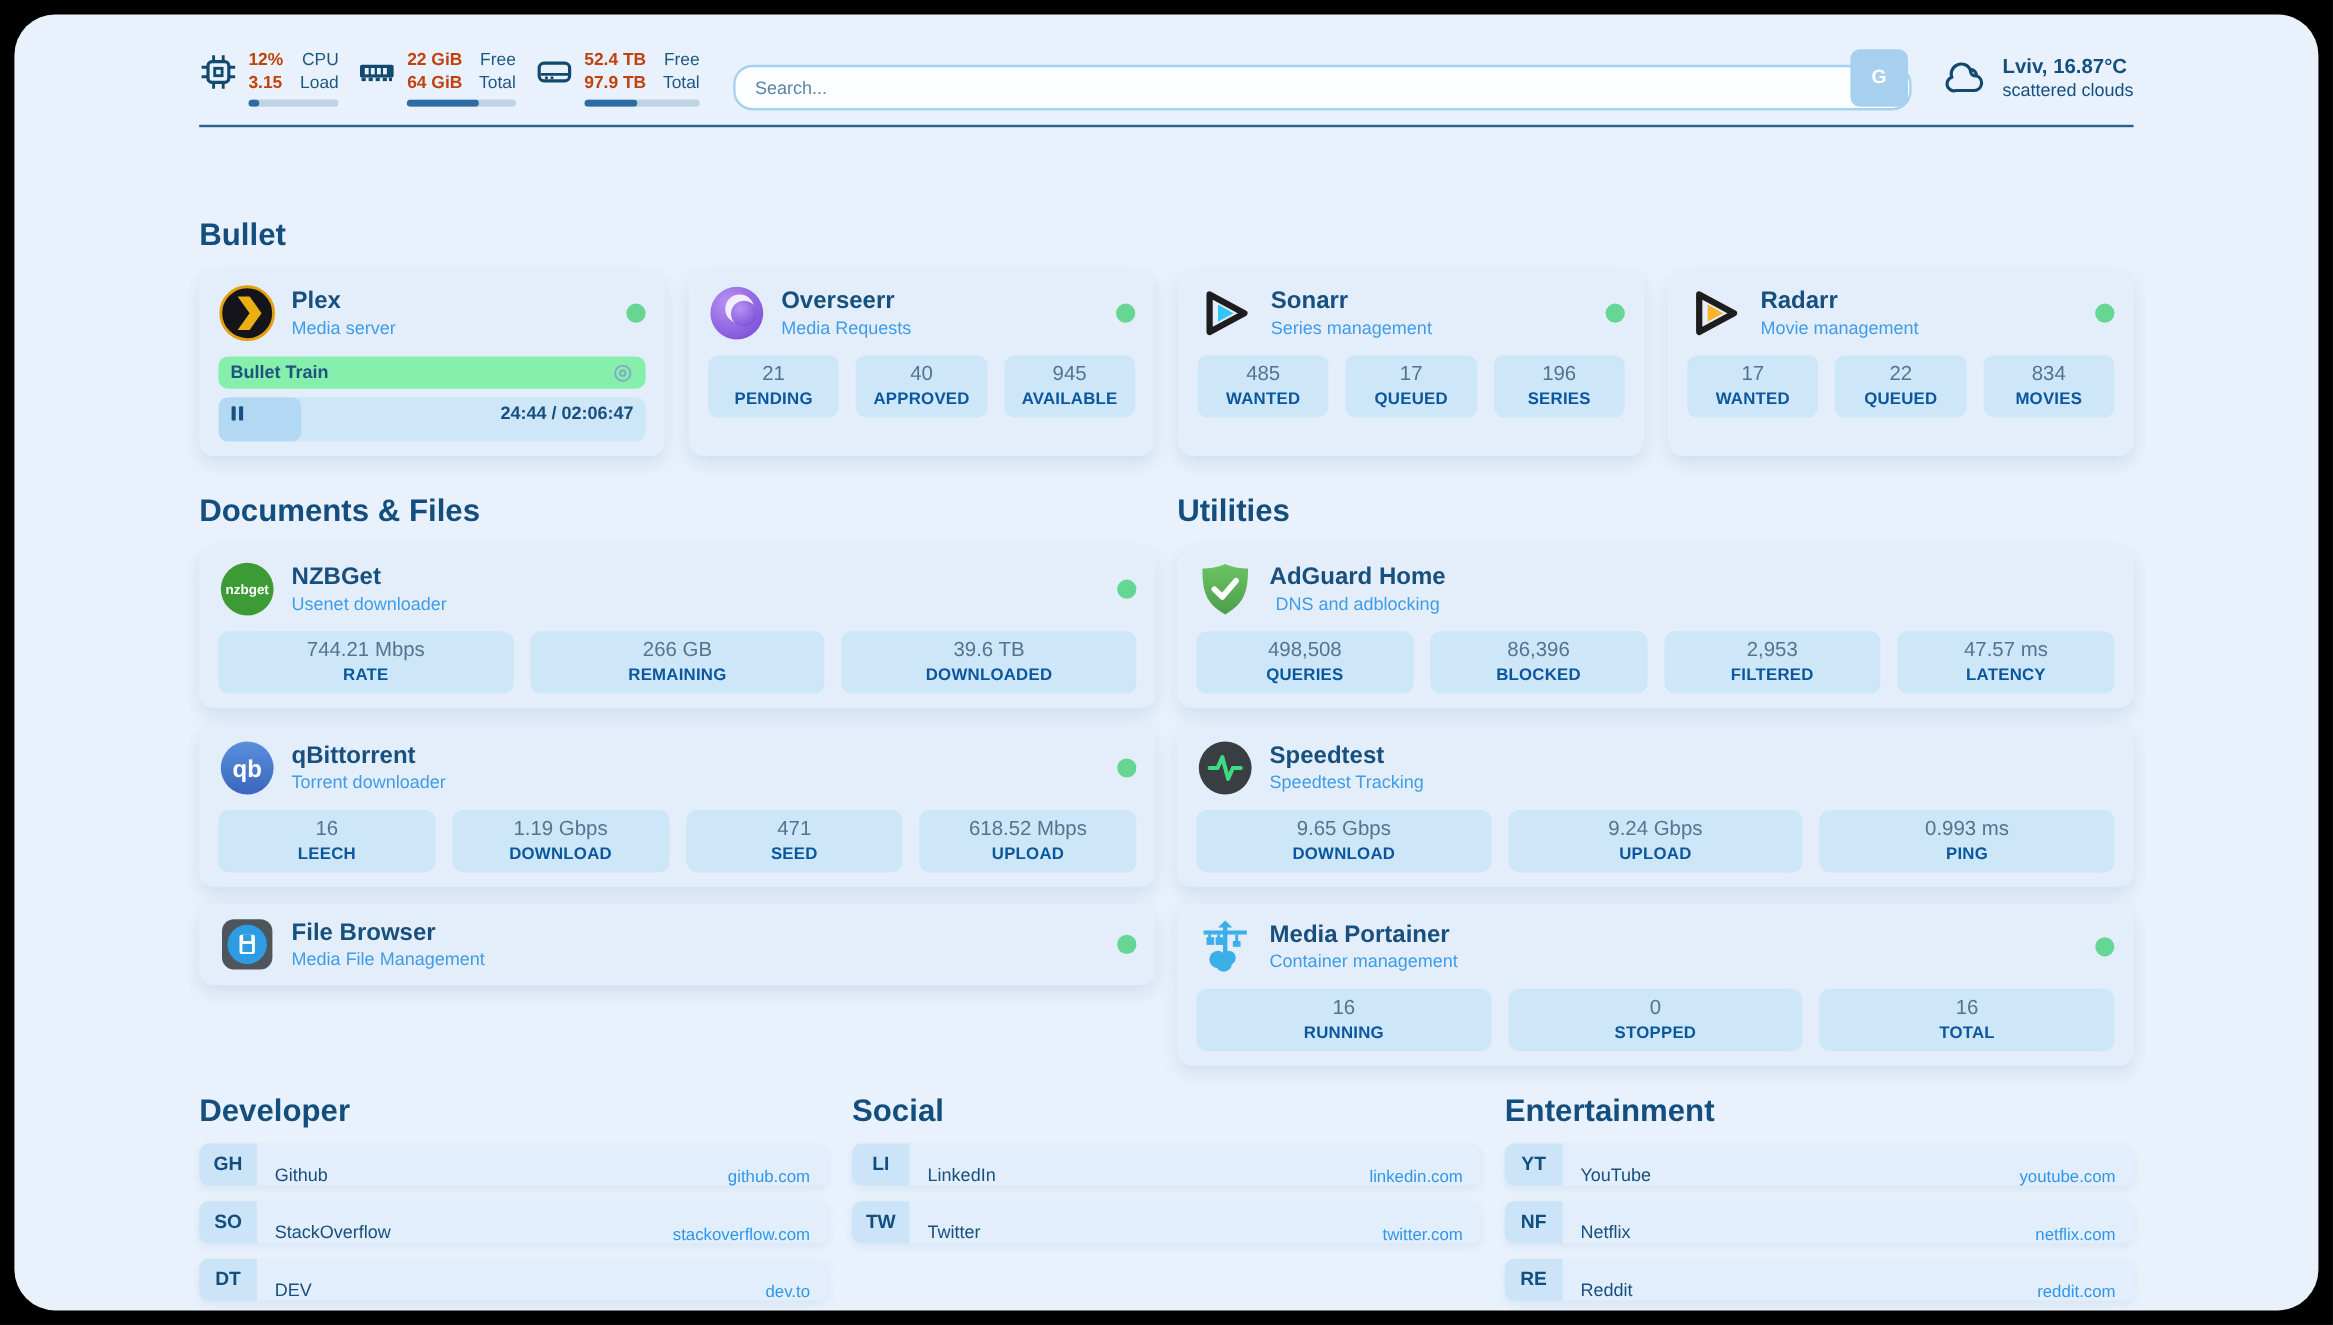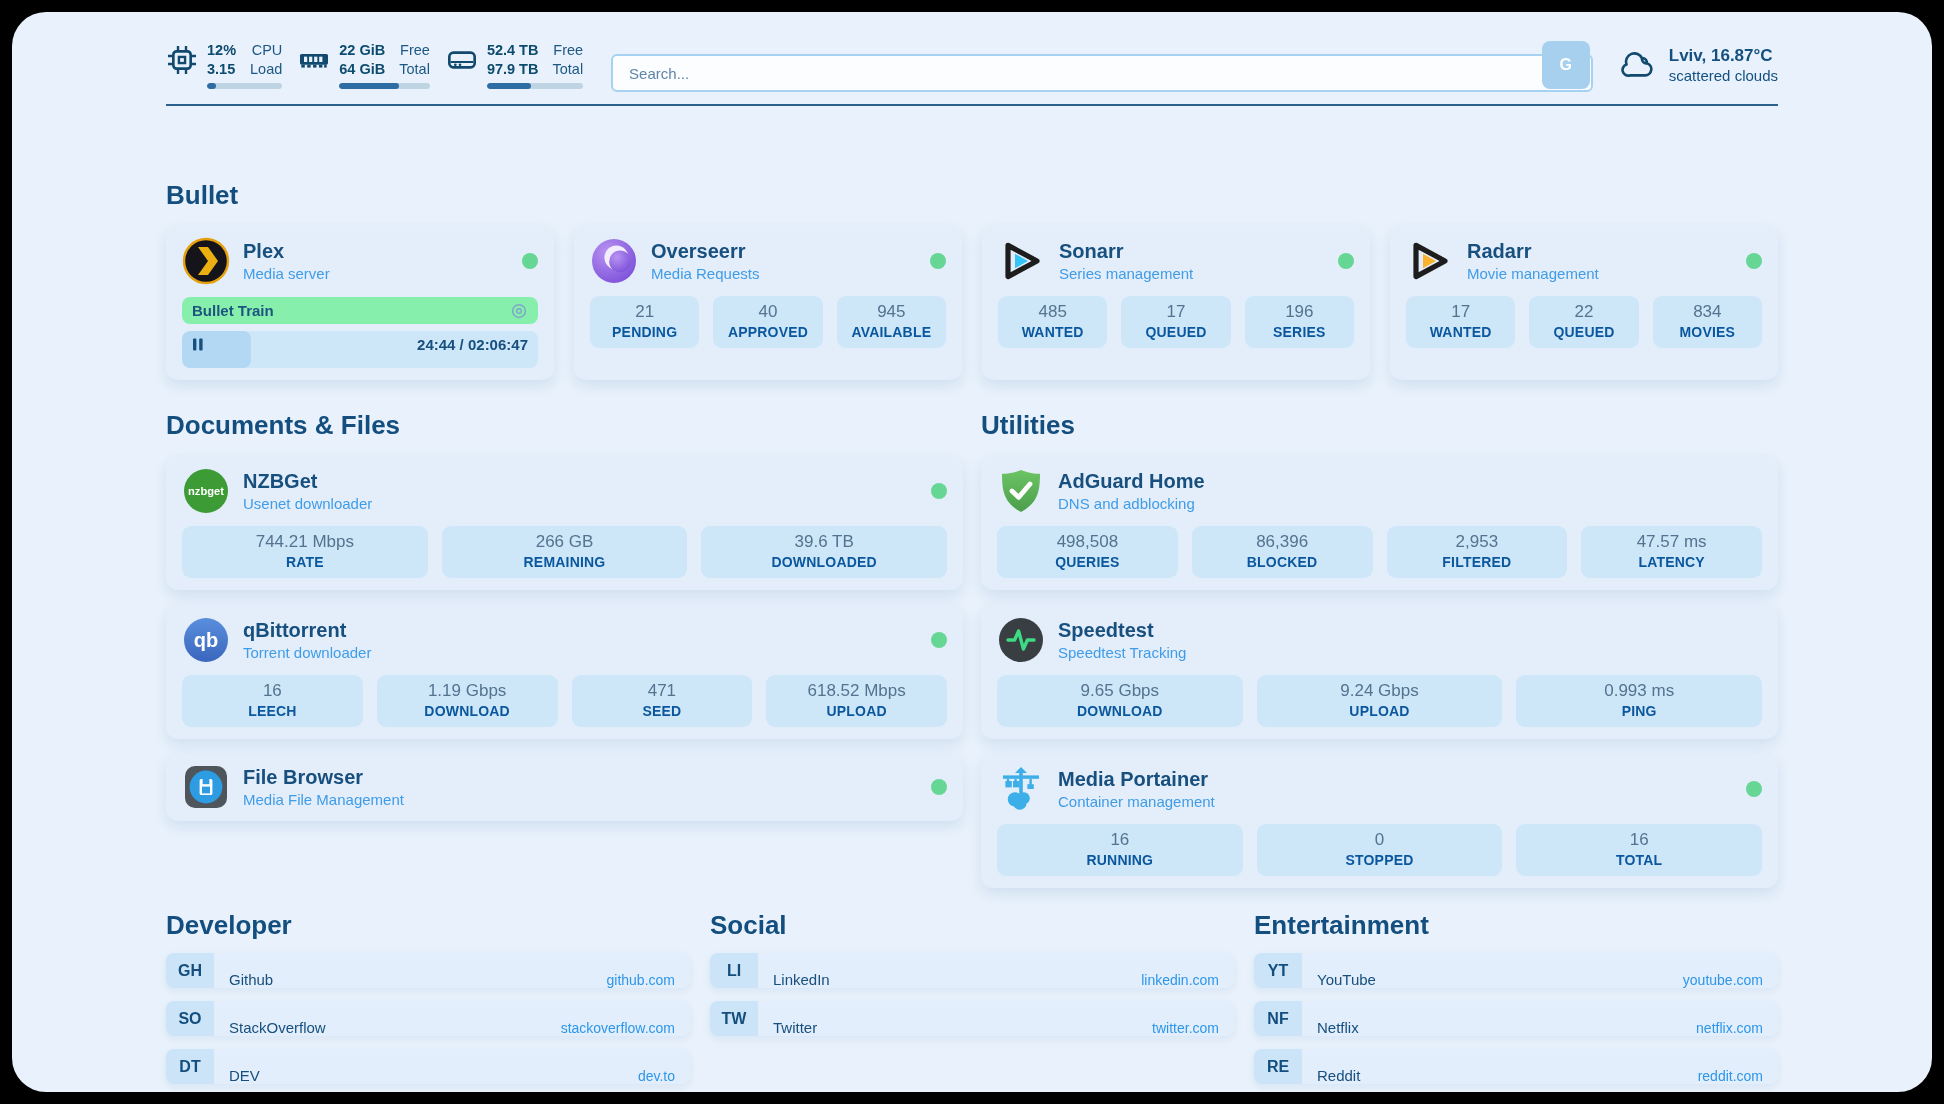--- a/index.html
+++ b/index.html
@@ -9,28 +9,28 @@
     position:absolute; left:12px; top:12px; right:12px; bottom:12px;
     background:#e9f2fc; border-radius:34px; padding:26px 154px 0; overflow:hidden;
   }
 
   
   .hdr { display:flex; align-items:center; }
   .sysstats { display:flex; gap:16px; align-items:center; }
   .stat-group { display:flex; gap:9px; align-items:flex-start; }
   .sg-icon { width:32px; height:32px; flex:none; margin-top:3px; }
   .sg-cols { display:flex; gap:14px; }
-  .sg-vals { display:flex; flex-direction:column; font-weight:bold; color:#0c4a6e; font-size:14.5px; line-height:19px; white-space:nowrap;justify-content:center; }
+  .sg-vals { display:flex; flex-direction:column; font-weight:bold; color:#c2410c; font-size:14.5px; line-height:19px; white-space:nowrap;justify-content:center; }
   .sg-labels { display:flex; flex-direction:column; color:#1d5884; font-size:14.5px; line-height:19px; text-align:right; flex:1; }
   .sg-bar { margin-top:4px; height:6px; border-radius:3px; background:#bfd4e3; position:relative; overflow:hidden; }
   .sg-fill { position:absolute; left:0; top:0; bottom:0; background:#2e6da4; border-radius:3px; }
 
   .search { flex:1; margin:0 28px; position:relative; }
   .search input {
-    width:100%; height:38px; border-radius:6px; border:2px solid #a5d2f1;
+    width:100%; height:38px; border-radius:16px; border:2px solid #a5d2f1;
     background:#fbfdff; padding:0 64px 0 16px; font-size:15px; color:#1b5381;
     outline:none; font-family:"Liberation Sans", sans-serif;margin-top:16px;
   }
   .search input::placeholder { color:#5e85a8; }
   .gbtn {
     position:absolute; right:3px; top:3px; bottom:3px; width:48px;
     background:#a7d0ee; border:none; border-radius:8px; color:#fff;
     font-weight:bold; font-size:16px; cursor:pointer; font-family:"Liberation Sans", sans-serif;
   }
   .weather { display:flex; align-items:center; gap:12px; color:#14507f; }
@@ -44,21 +44,21 @@
   .cards4 { display:grid; grid-template-columns:repeat(4,1fr); gap:20px; margin-top:14px; }
 
   .card {
     background:#e4eefa; border-radius:12px; padding:12px 16px;
     box-shadow:0 6px 14px rgba(110,150,190,.20); position:relative;
   }
   .card-head { display:flex; align-items:center; gap:13px; }
   .logo { width:48px; height:48px; flex:none; }
   .titles { display:flex; flex-direction:column; }
   .app-name { font-size:20px; font-weight:bold; color:#174f7e; line-height:24px; }
-  .app-sub { font-size:15px; color:#3f9ce8; margin-top:2px; line-height:18px; }
+  .app-sub { font-size:15px; color:#3f9ce8; margin-top:2px; line-height:18px;text-align:center; }
   .dot { width:16px; height:16px; border-radius:50%; background:#66d695; margin-left:auto; flex:none; }
 
   .stats { display:flex; gap:14px; margin-top:11px; }
   .stat { flex:1; background:#cde6f8; border-radius:9px; text-align:center; padding:6px 4px 7px; }
   .stat-v { font-size:17px; color:#54738f; line-height:20px; }
   .stat-l { font-size:14px; font-weight:bold; color:#0a579e; margin-top:2px; line-height:17px; letter-spacing:.2px; }
 
   .media-row {
     margin-top:12px; height:27px; background:#86efac; border-radius:8px;
     display:flex; align-items:center; padding:0 10px; font-size:15px; font-weight:bold; color:#1d547f;

